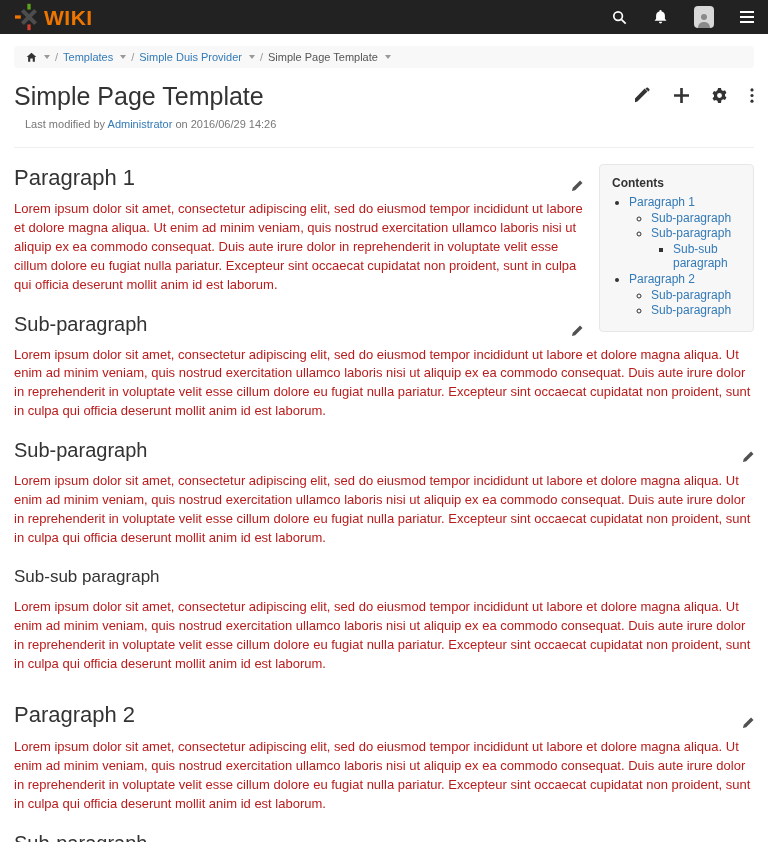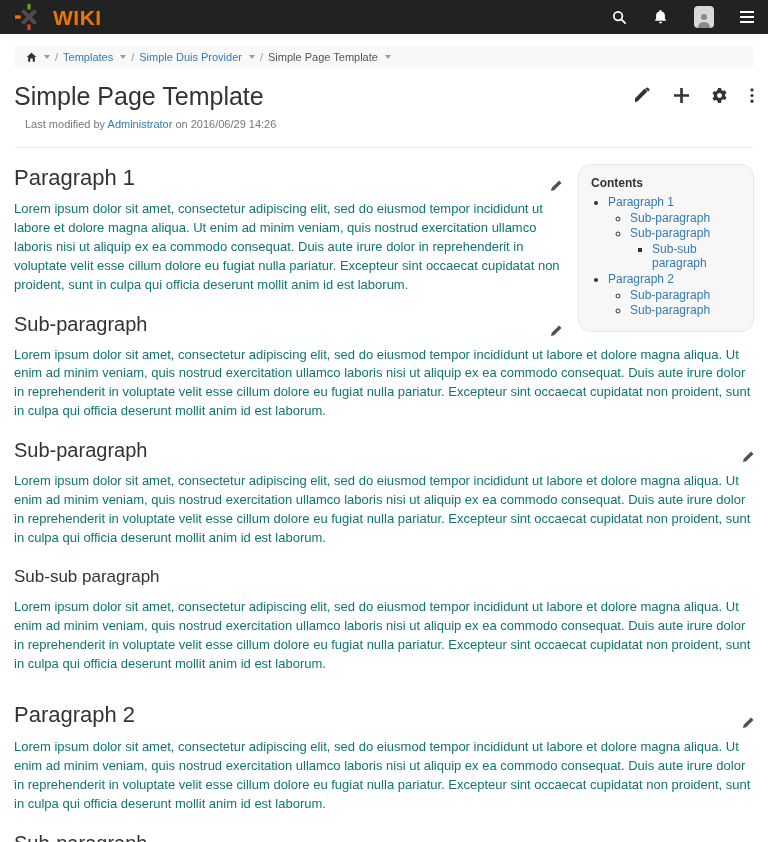--- a/index.html
+++ b/index.html
@@ -1,21 +1,21 @@
 <!DOCTYPE html>
 <html><head>
 <meta charset="utf-8">
 <style>
   * { margin:0; padding:0; box-sizing:border-box; }
   html,body { background:#ffffff; font-family:"Liberation Sans", sans-serif; color:#333; }
   body { width:768px; min-height:842px; margin:0 auto; display:flex; flex-direction:column; }
 
   
   .navbar { background:#222222; height:34px; display:flex; align-items:center; justify-content:space-between; padding:0 14px; }
-  .brand { display:flex; align-items:center; gap:9px; cursor:pointer; }
+  .brand { display:flex; align-items:center; gap:0; cursor:pointer; }
   .brand-text { color:#ee7600; font-size:21px; font-weight:700; letter-spacing:0.5px; line-height:1; }
   .nav-icons { display:flex; align-items:center; gap:26px; }
   .nav-icon { display:flex; align-items:center; justify-content:center; cursor:pointer; }
   .avatar-box { width:20px; height:22px; background:#d8d8d8; border-radius:4px; display:flex; align-items:flex-end; justify-content:center; overflow:hidden; }
 
   
   .container { width:740px; margin:0 auto; flex:1 0 auto; }
 
   
   .breadcrumb { margin-top:12px; background:#f8f8f8; border-radius:4px; padding:5px 12px; font-size:11px; color:#777; display:flex; align-items:center; gap:5px; }
@@ -29,39 +29,39 @@
   .title-row { display:flex; align-items:flex-start; justify-content:space-between; margin-top:15px; }
   .page-title { font-size:25px; font-weight:400; color:#333; line-height:1.1; }
   .title-actions { display:flex; align-items:center; gap:23px; margin-top:4px; }
   .action-btn { cursor:pointer; display:flex; align-items:center; }
   .doc-meta { font-size:11px; color:#777; margin-top:7px;padding-left:11px; }
   .doc-meta a { color:#337ab7; text-decoration:none; }
   hr.title-sep { border:none; border-top:1px solid #eeeeee; margin-top:17px; }
 
   
   .content { margin-top:14px; font-size:13px; line-height:1.45; }
-  .toc-panel { float:right; width:176px; background:#f7f7f7; border:1px solid #e7e7e7; border-radius:13px; padding:10px 12px 12px 12px; margin:2px 0 10px 16px; font-size:12px; }
+  .toc-panel { float:right; width:155px; background:#f7f7f7; border:1px solid #e7e7e7; border-radius:4px; padding:10px 12px 12px 12px; margin:2px 0 10px 16px; font-size:12px; }
   .toc-title { font-weight:700; color:#333; margin-bottom:3px; }
   .toc-panel ul { margin:0; padding-left:17px; }
   .toc-panel ul ul { padding-left:22px; }
   .toc-panel li { margin:1px 0; line-height:1.22; }
   .toc-l1 > li { list-style-type:disc; }
   .toc-l2 > li { list-style-type:circle; }
   .toc-l3 > li { list-style-type:square; }
   .toc-panel a { color:#337ab7; text-decoration:none; cursor:pointer; }
 
   .sec-h { font-weight:400; color:#333; }
   .sec-h .edit-pencil { float:right; cursor:pointer; opacity:0.85; }
   h2.sec-h { font-size:22px; margin:26px 0 7px; }
   h3.sec-h { font-size:20px; margin:15px 0 7px; }
   h4.sec-h { font-size:17px; margin:18px 0 8px; }
   .content h2.sec-h:first-of-type { margin-top:8px; }
   h2.sec-h .edit-pencil { margin-top:7px; }
   h3.sec-h .edit-pencil { margin-top:6px; }
-  .sec-body { margin-bottom:4px; color:#0f766e; }
+  .sec-body { margin-bottom:4px; color:#b91c1c; }
 </style>
 </head>
 <body>
 
 <div class="navbar">
   <div class="brand">
     <span style="display:flex;">
       <svg width="30" height="28" viewBox="0 0 36 34">
         <line x1="10" y1="9" x2="26" y2="25" stroke="#4d4d4d" stroke-width="5"></line>
         <line x1="26" y1="9" x2="10" y2="25" stroke="#4d4d4d" stroke-width="5"></line>

